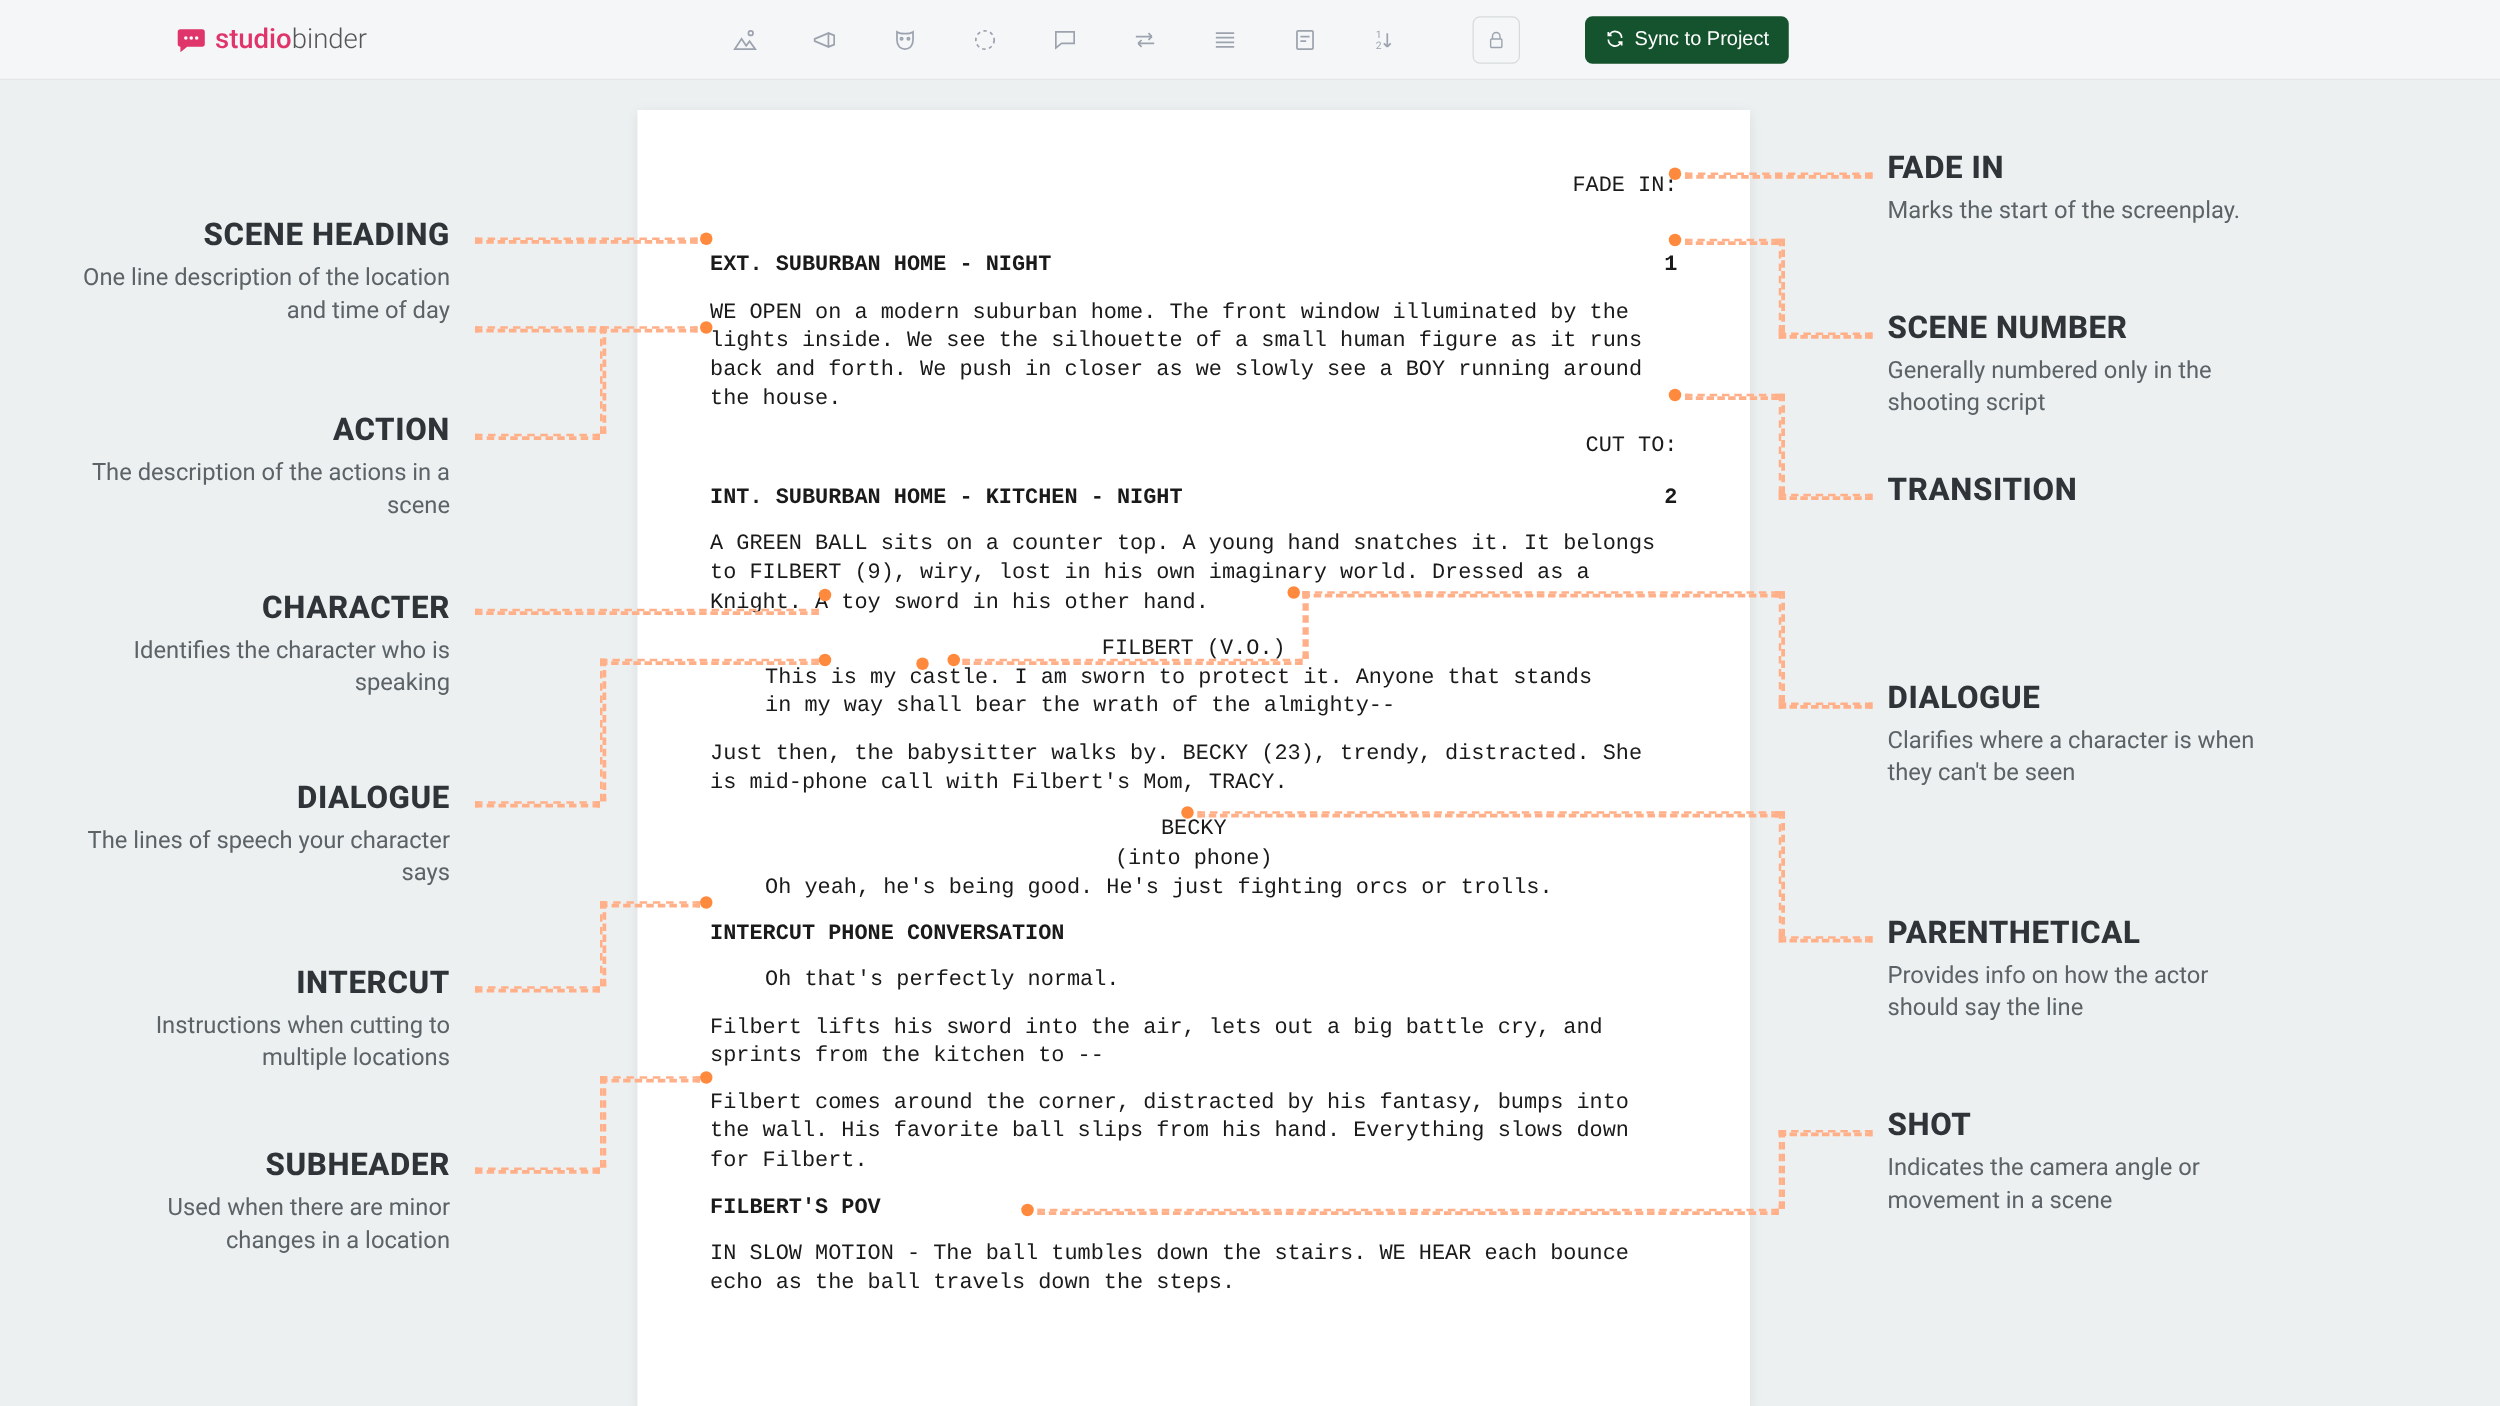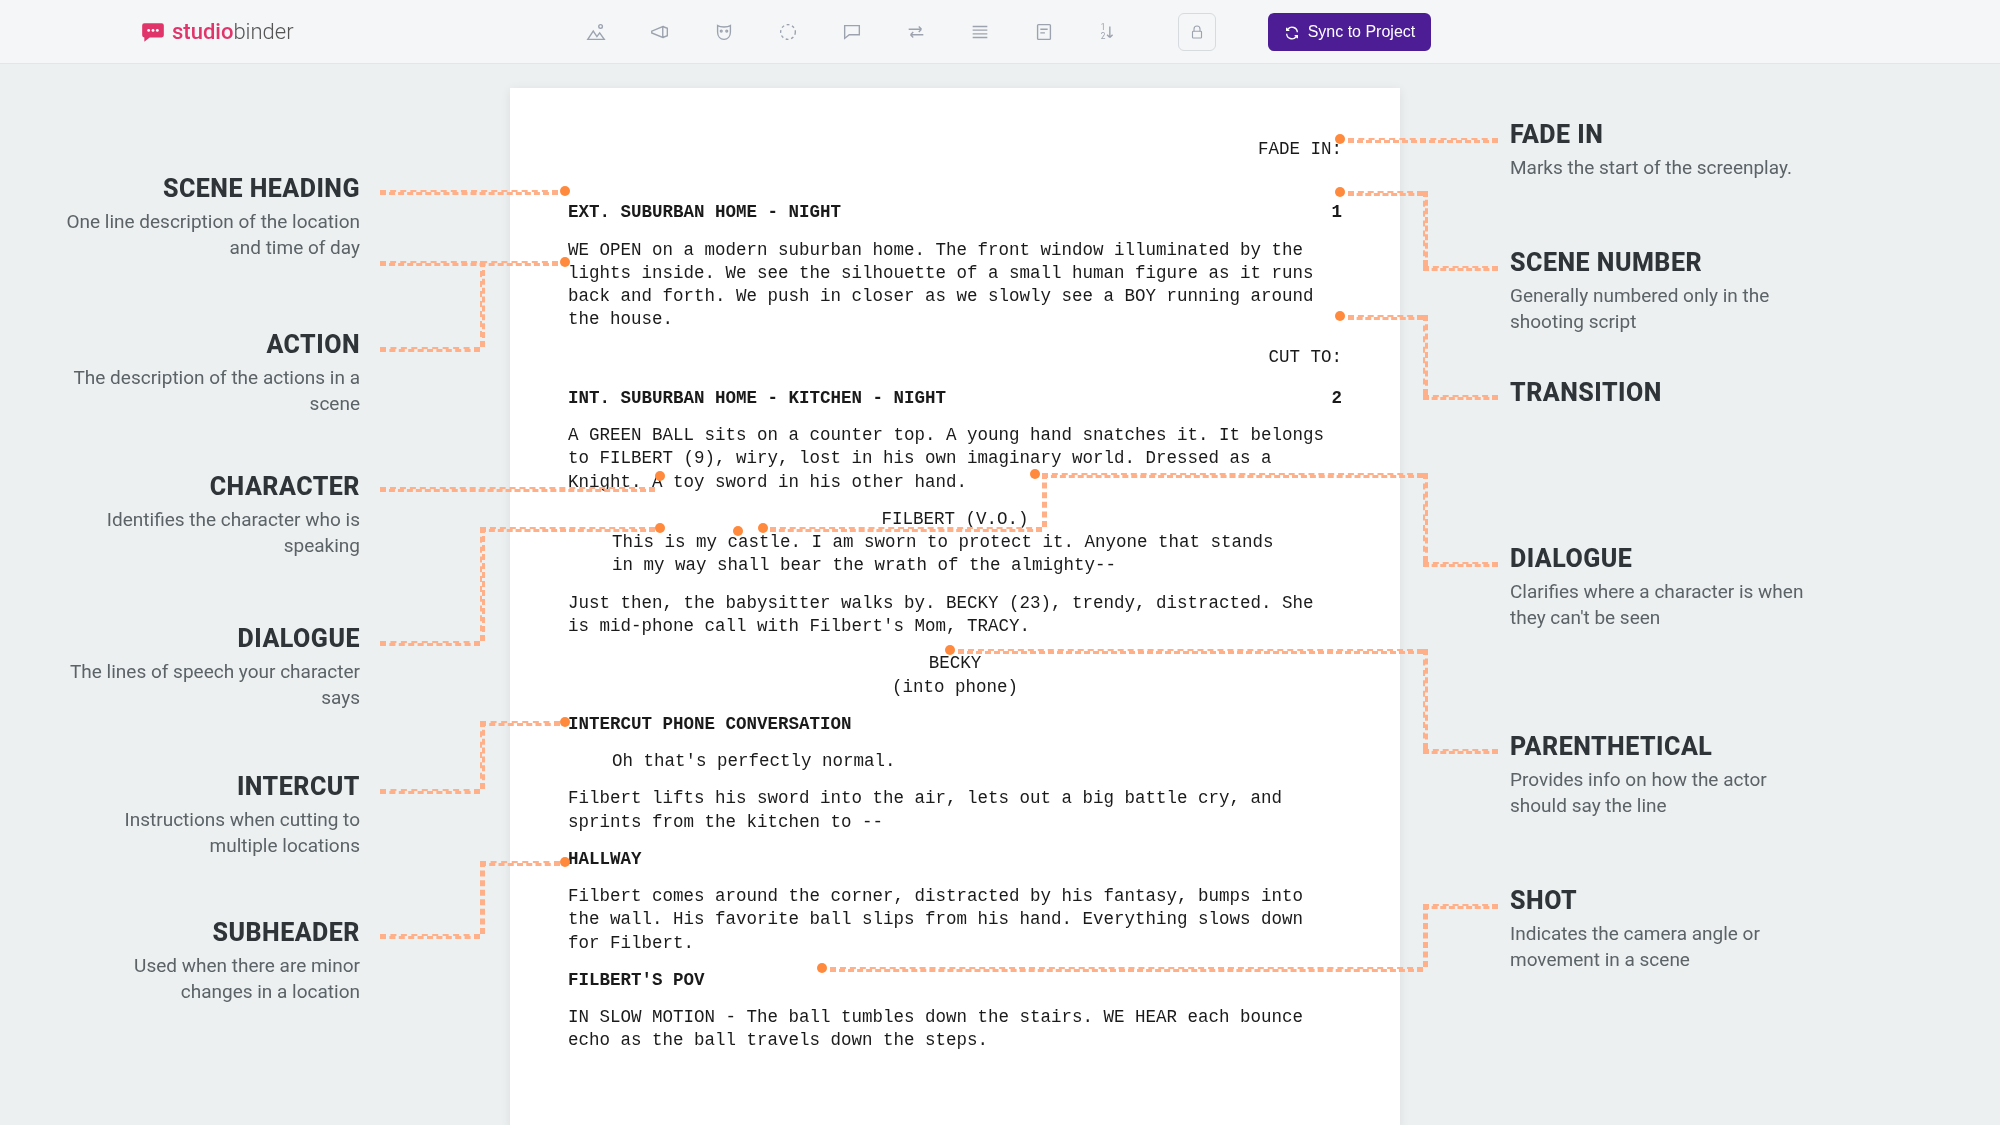--- a/index.html
+++ b/index.html
@@ -6,21 +6,21 @@
   body{width:2000px;height:1125px;background:#edf0f1;font-family:-apple-system,BlinkMacSystemFont,"Segoe UI",Roboto,sans-serif;overflow:hidden;position:relative}
   
   .topbar{height:64px;width:100%;background:#f5f6f7;display:flex;align-items:center;padding:0 20px;border-bottom:1px solid #e3e6e8}
   .logo{display:flex;align-items:center;gap:6px;color:#e0356b;font-size:22px;font-weight:500;margin-left:120px}
   .logo svg{width:26px;height:26px}
   .logo .thin{font-weight:300;color:#555}
   .toolbar{display:flex;align-items:center;gap:40px;margin-left:290px}
   .ticon{width:24px;height:24px;color:#9ca3af;display:flex;align-items:center;justify-content:center}
   .ticon svg{width:22px;height:22px;stroke:#9ca3af;stroke-width:1.5;fill:none}
   .lockbox{width:38px;height:38px;border:1px solid #d7dbde;border-radius:6px;display:flex;align-items:center;justify-content:center;margin-left:18px}
-  .syncbtn{background:#4c1d95;color:#fff;border:none;border-radius:6px;padding:10px 16px;font-size:16px;font-weight:500;display:flex;align-items:flex-end;gap:8px;margin-left:12px;cursor:pointer}
+  .syncbtn{background:#14532d;color:#fff;border:none;border-radius:6px;padding:10px 16px;font-size:16px;font-weight:500;display:flex;align-items:flex-start;gap:8px;margin-left:12px;cursor:pointer}
   .syncbtn svg{width:16px;height:16px;stroke:#fff;stroke-width:2;fill:none}
   
   .stage{position:relative;width:100%;height:calc(100% - 64px)}
   .page{position:absolute;left:510px;top:24px;width:890px;height:1040px;background:#fff;box-shadow:0 2px 10px rgba(0,0,0,.08);padding:50px 58px 30px 58px}
   .script{font-family:"Courier New",Courier,monospace;font-size:17.5px;line-height:1.33;color:#1a1a1a}
   .right{text-align:right}
   .bold{font-weight:700}
   .sceneR{float:right}
   .scenehead{overflow:hidden;margin:16px 0 2px 0}
   .trans{text-align:right;margin:4px 0 18px 0}
@@ -140,28 +140,28 @@
       </div>
       <div class="blk">A GREEN BALL sits on a counter top. A young hand snatches it. It belongs to FILBERT (9), wiry, lost in his own imaginary world. Dressed as a Knight. A toy sword in his other hand.</div>
 
       <div class="char">FILBERT (V.O.)</div>
       <div class="dlg">This is my castle. I am sworn to protect it. Anyone that stands in my way shall bear the wrath of the almighty--</div>
 
       <div class="blk">Just then, the babysitter walks by. BECKY (23), trendy, distracted. She is mid-phone call with Filbert's Mom, TRACY.</div>
 
       <div class="char">BECKY</div>
       <div class="paren">(into phone)</div>
+      <div class="dlg">Oh yeah, he's being good. He's just fighting orcs or trolls.</div>
 
       <div class="bold blk">INTERCUT PHONE CONVERSATION</div>
 
       <div class="dlg">Oh that's perfectly normal.</div>
 
       <div class="blk">Filbert lifts his sword into the air, lets out a big battle cry, and sprints from the kitchen to --</div>
 
-      <div class="bold">HALLWAY</div>
 
       <div class="blk">Filbert comes around the corner, distracted by his fantasy, bumps into the wall. His favorite ball slips from his hand. Everything slows down for Filbert.</div>
 
       <div class="bold">FILBERT'S POV</div>
 
       <div class="blk">IN SLOW MOTION - The ball tumbles down the stairs. WE HEAR each bounce echo as the ball travels down the steps.</div>
     </div>
   </div>
 
   <div class="ann annL" style="top:110px">

